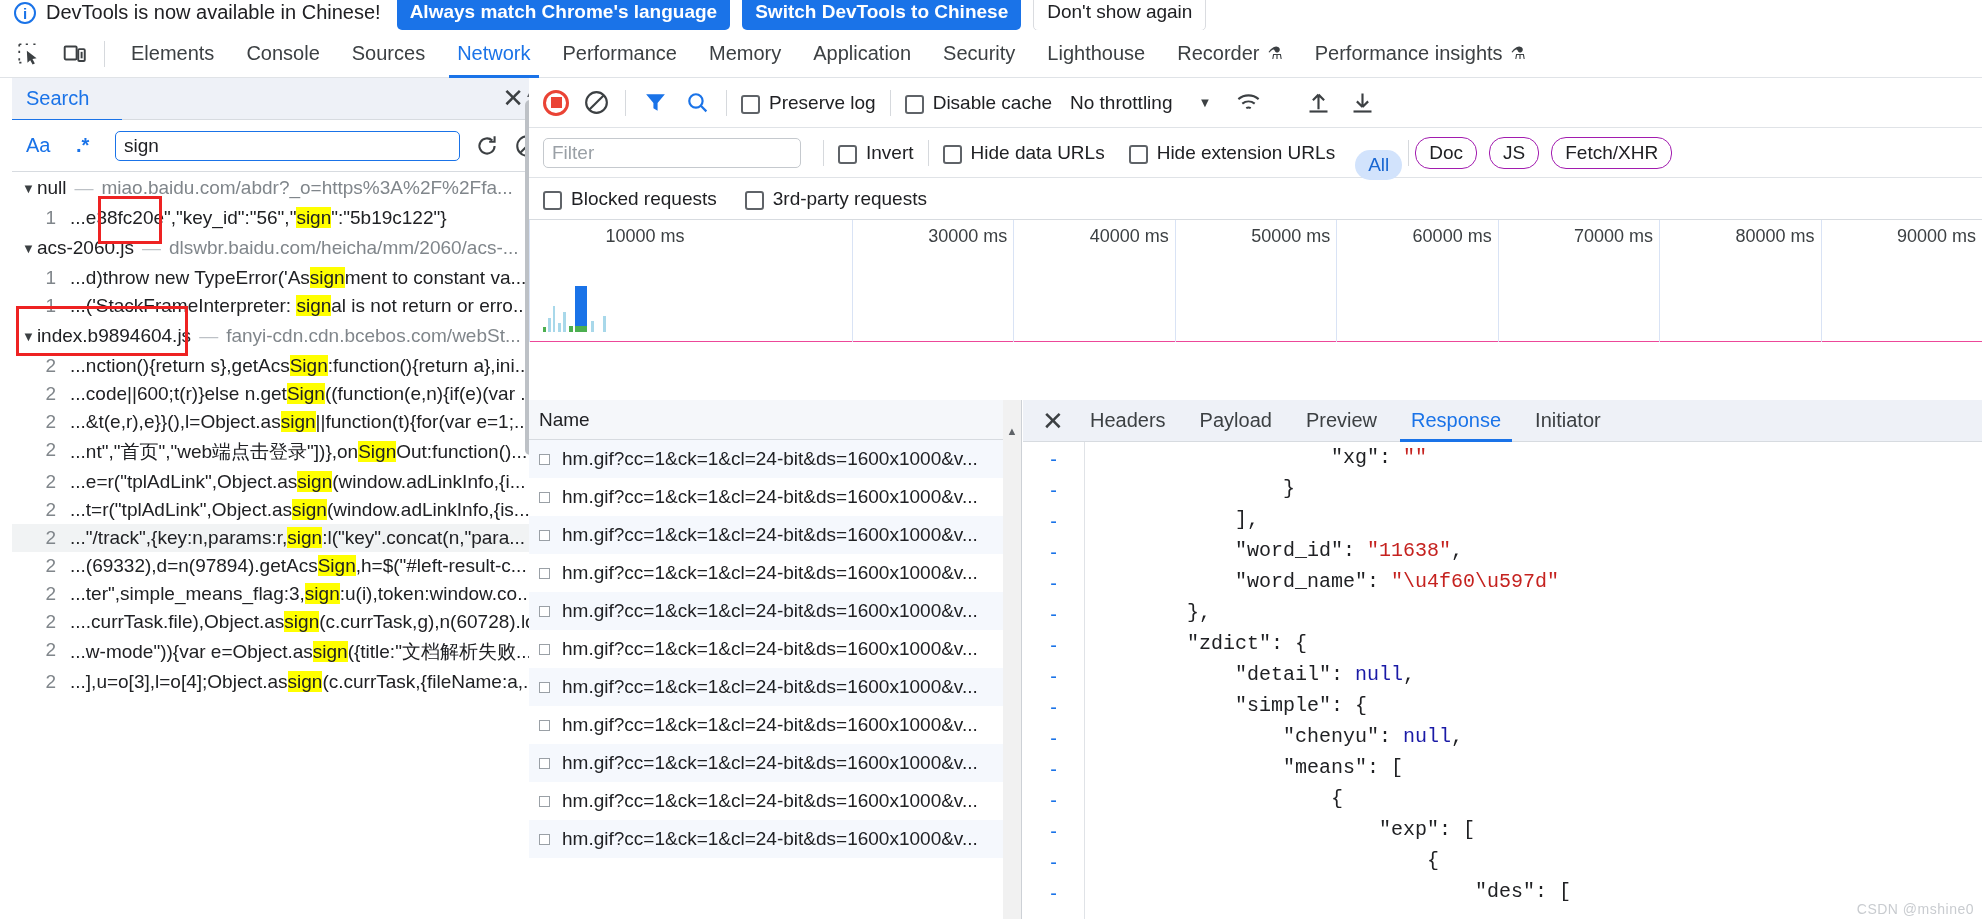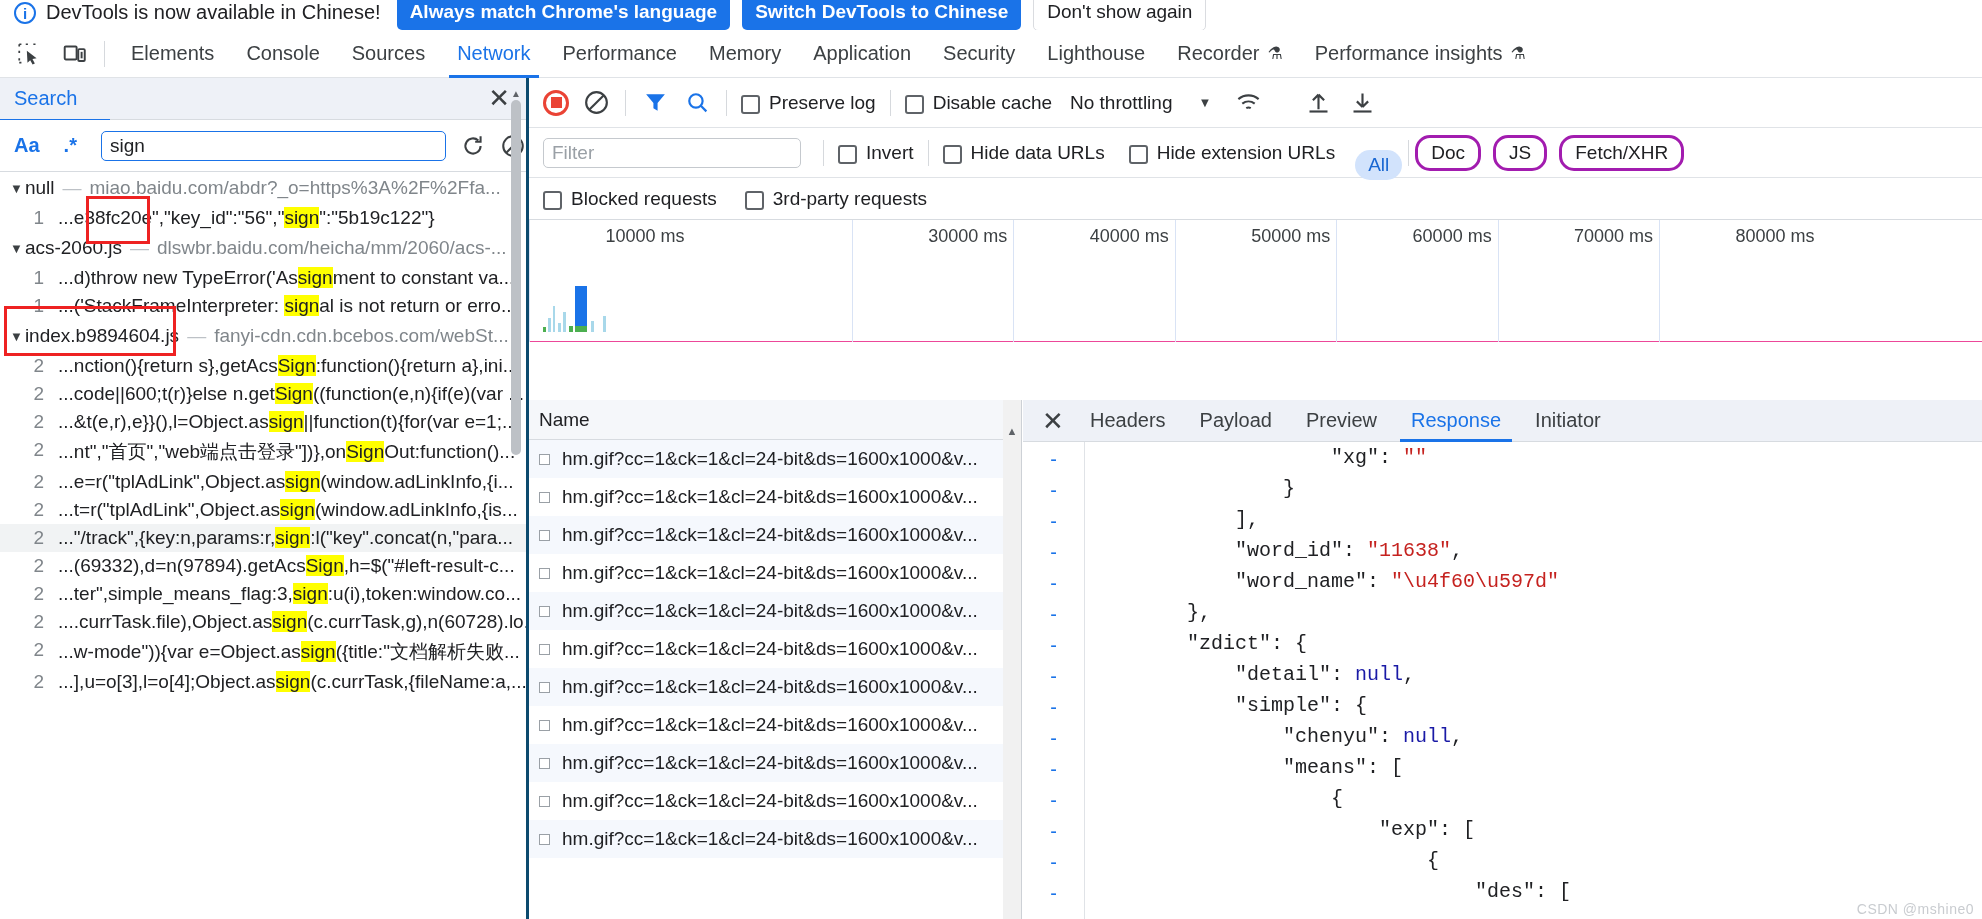--- a/index.html
+++ b/index.html
@@ -56,22 +56,22 @@
   }
   .tab.active { color:#1a73e8; }
   .tab.active:after {
     content:""; position:absolute; left:8px; right:8px; bottom:0;
     height:3px; background:#1a73e8;
   }
   .tab .beaker { margin-left:8px; font-size:17px; }
 
   
   .search-pane {
-    position:absolute; left:0; top:78px; width:529px; height:841px;
-    background:#ffffff; border-right:3px solid #0c4a6e; overflow:hidden;
+    position:absolute; left:12px; top:78px; width:529px; height:841px;
+    background:#ffffff; border-right:1px solid #0c4a6e; overflow:hidden;
   }
   .search-header {
     height:42px; background:#eef1f7; display:flex; align-items:center;
     border-bottom:1px solid #d7dbe0; position:relative;
   }
   .search-header .title {
     font-size:20px; color:#1a73e8; margin-left:14px;
   }
   .search-header .title:after {
     content:""; display:block; position:absolute; left:0; top:41px;
@@ -79,21 +79,21 @@
   }
   .search-header .close {
     position:absolute; right:16px; top:9px;
     font-size:26px; color:#3c4043; cursor:pointer; line-height:22px;
   }
   .search-toolbar {
     height:52px; display:flex; align-items:center; background:#ffffff;
     border-bottom:1px solid #d7dbe0; position:relative;
   }
   .mb-btn {
-    font-size:20px; font-weight:bold; color:#1a73e8;
+    font-size:20px; font-weight:normal; color:#1a73e8;
     margin-left:14px; width:30px; text-align:center; cursor:pointer;
   }
   .mb-btn.regex { font-weight:bold; color:#1a73e8; margin-left:22px; }
   .search-input-wrap { position:relative; margin-left:22px; flex:1; }
   .search-input {
     width:345px; height:30px; border:1px solid #1a73e8; border-radius:5px;
     font-size:19px; padding:0 8px; color:#202124; outline:none;
     font-family:"Liberation Sans", sans-serif; background:#fff;
   }
   .red-box-input {
@@ -176,21 +176,21 @@
   .throttle { font-size:19px; color:#202124; margin-left:18px; cursor:pointer; white-space:nowrap; }
   .caret { font-size:13px; color:#3c4043; margin-left:26px; cursor:pointer; }
   .filter-input {
     width:258px; height:30px; border:1px solid #c5c9ce; border-radius:5px;
     font-size:19px; padding:0 8px; outline:none; color:#202124;
     font-family:"Liberation Sans", sans-serif; background:#fff;
   }
   .filter-input::placeholder { color:#9aa0a6; }
   .type-btn {
     font-size:19px; color:#202124; padding:4px 13px; border-radius:15px;
-    border:3px solid #a21caf; margin-left:12px; cursor:pointer; white-space:nowrap;
+    border:1px solid #a21caf; margin-left:12px; cursor:pointer; white-space:nowrap;
     background:#fff;
   }
   .type-btn.active { background:#d2e3fc; color:#1967d2; border-color:transparent; }
   .type-btn.plain { border:none;margin-top:24px; }
 
   
   .overview {
     position:relative; height:122px; background:#fff;
     border-bottom:1px solid #ec4899;
   }
@@ -560,20 +560,23 @@
           <span>50000 ms</span>
         </div>
         <div class="ov-tick" style="left: 807.222px; width: 161.444px;">
           <span>60000 ms</span>
         </div>
         <div class="ov-tick" style="left: 968.667px; width: 161.444px;">
           <span>70000 ms</span>
         </div>
         <div class="ov-tick" style="left: 1130.11px; width: 161.444px;">
           <span>80000 ms</span>
+        </div>
+        <div class="ov-tick" style="left: 1291.56px; width: 161.444px;">
+          <span>90000 ms</span>
         </div>
       </div>
     <div class="ov-bars" id="ov-bars">
         <div class="ov-bar" style="left: 14px; width: 3px; height: 5px; background: rgb(76, 175, 80);"></div>
         <div class="ov-bar" style="left: 19px; width: 3px; height: 14px; background: rgb(168, 216, 234);"></div>
         <div class="ov-bar" style="left: 24px; width: 2px; height: 26px; background: rgb(168, 216, 234);"></div>
         <div class="ov-bar" style="left: 29px; width: 3px; height: 9px; background: rgb(168, 216, 234);"></div>
         <div class="ov-bar" style="left: 34px; width: 3px; height: 20px; background: rgb(168, 216, 234);"></div>
         <div class="ov-bar" style="left: 40px; width: 4px; height: 6px; background: rgb(76, 175, 80);"></div>
         <div class="ov-bar" style="left: 46px; width: 12px; height: 46px; background: rgb(26, 115, 232);"></div>

